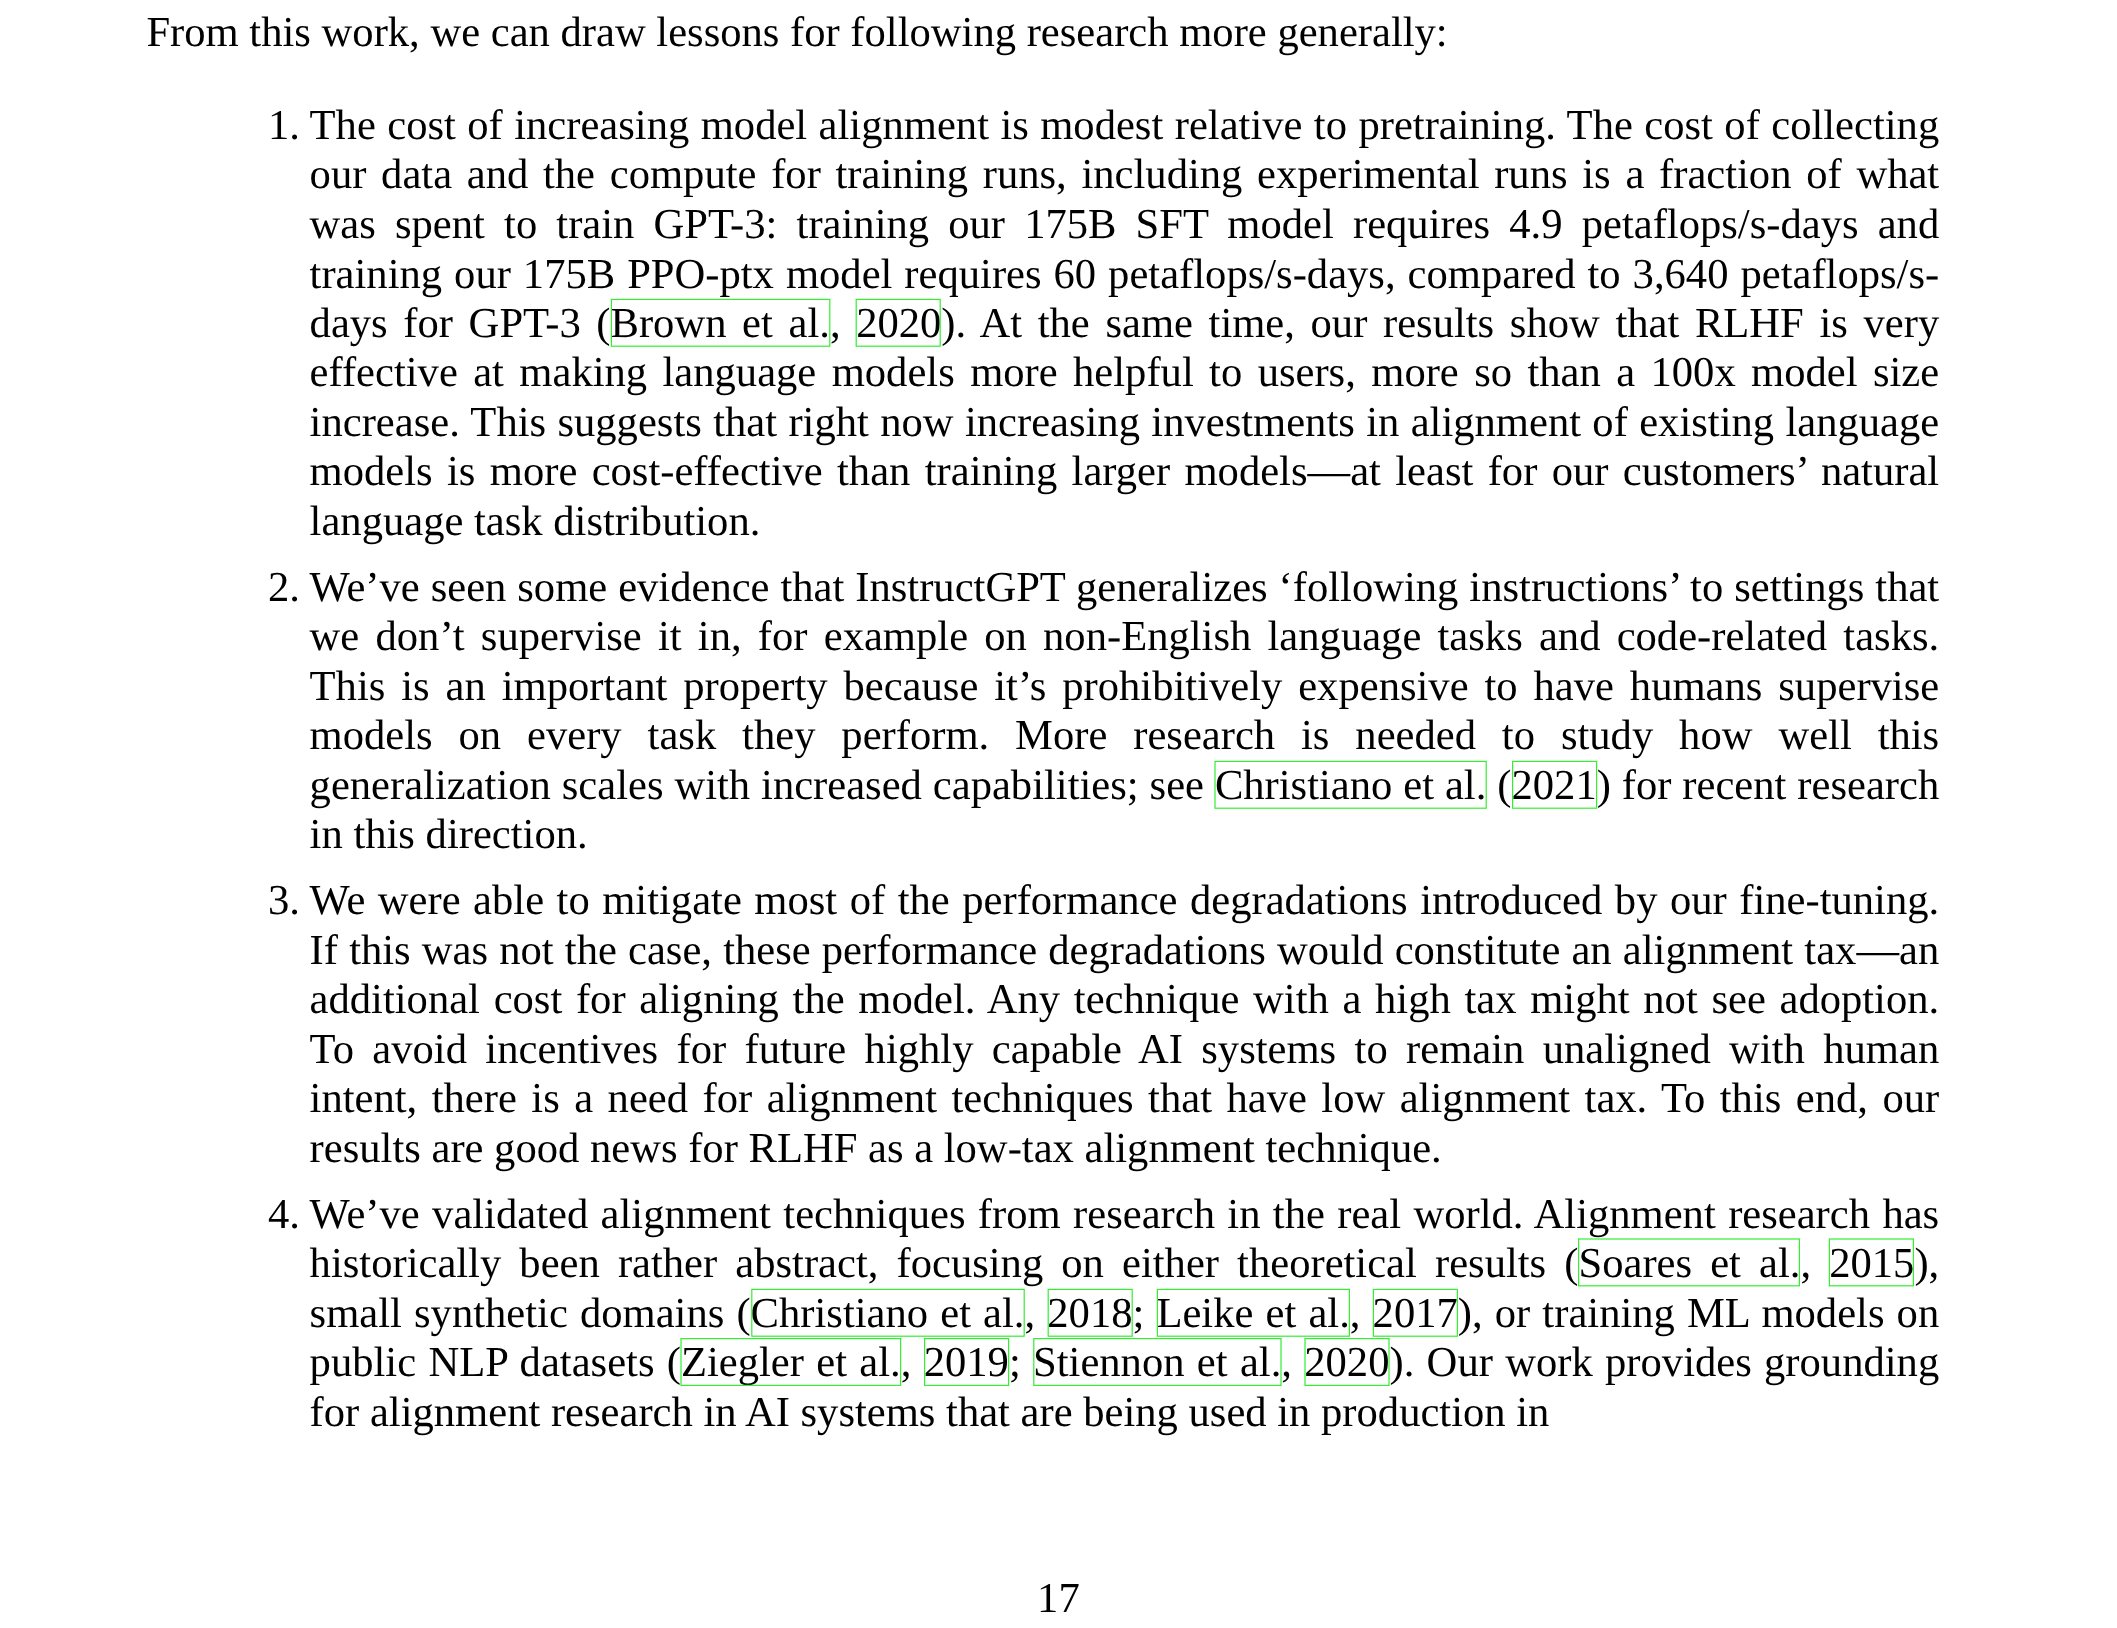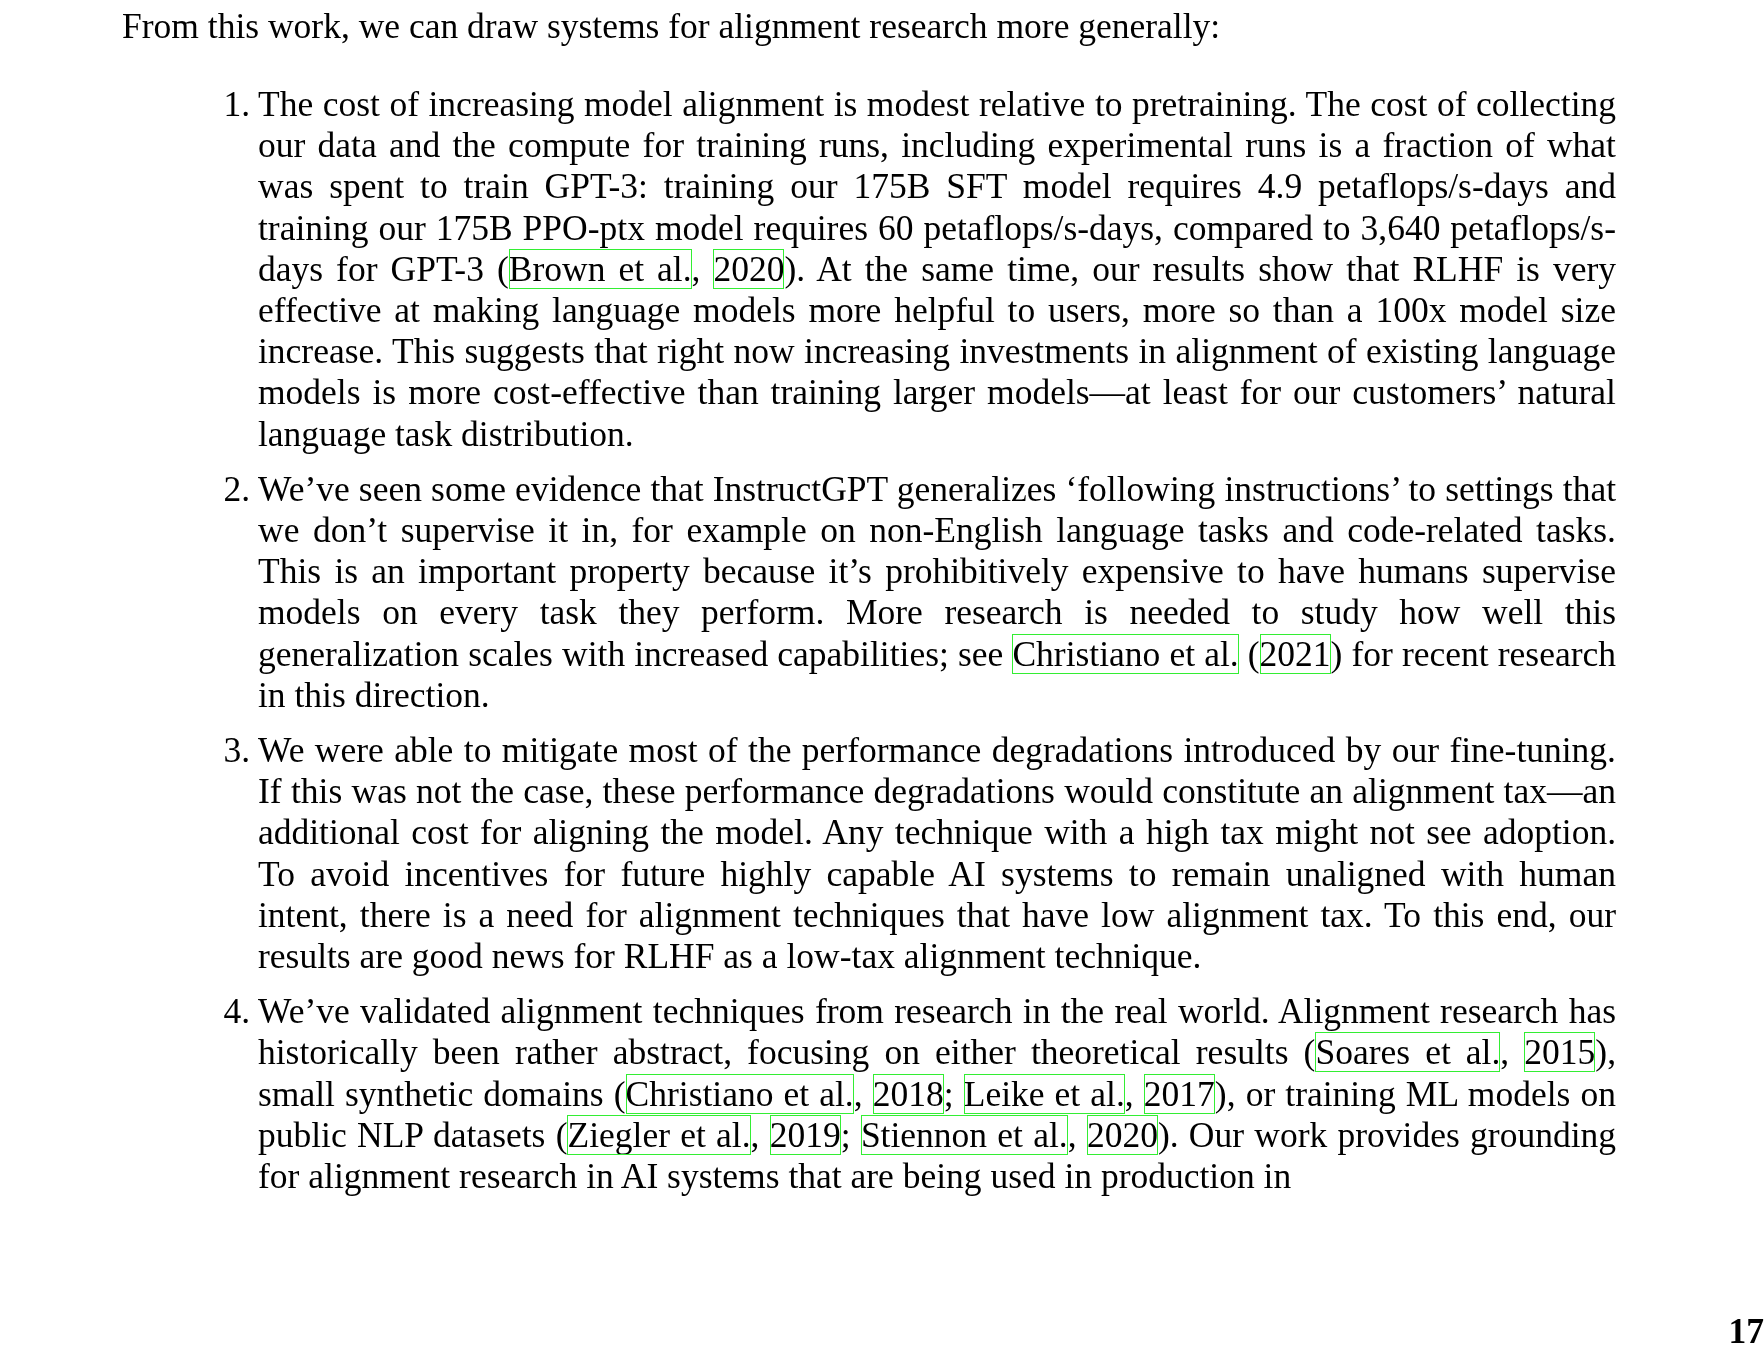--- a/index.html
+++ b/index.html
@@ -22,27 +22,27 @@
   }
   .num {
     position: absolute; left: -48px; top: 0; width: 40px; text-align: right;
   }
   .lead { font-weight: normal; }
   .cite {
     outline: 1.5px solid #33ee33; outline-offset: -1px;
   }
   .page-number {
     position: absolute; left: 0; width: 100%; top: 1310px;
-    text-align: right; font-size: 35.5px; font-weight: bold;
+    text-align: center; font-size: 35.5px;
   }
 </style>
 </head>
 <body>
 
-<div class="intro">From this work, we can draw systems for alignment research more generally:</div>
+<div class="intro">From this work, we can draw lessons for following research more generally:</div>
 
 <ol class="list">
   <li class="item">
     <span class="num">1.</span>
     <span class="lead">The cost of increasing model alignment is modest relative to pretraining.</span><span class="body">  The cost of collecting our data and the compute for training runs, including experimental runs is a fraction of what was spent to train GPT-3: training our 175B SFT model requires 4.9 petaflops/s-days and training our 175B PPO-ptx model requires 60 petaflops/s-days, compared to 3,640 petaflops/s-days for GPT-3 (<span class="cite" style="outline-color: rgb(51, 238, 51);">Brown et al.</span>, <span class="cite" style="outline-color: rgb(51, 238, 51);">2020</span>).  At the same time, our results show that RLHF is very effective at making language models more helpful to users, more so than a 100x model size increase. This suggests that right now increasing investments in alignment of existing language models is more cost-effective than training larger models—at least for our customers’ natural language task distribution.</span>
   </li>
   <li class="item">
     <span class="num">2.</span>
     <span class="lead">We’ve seen some evidence that InstructGPT generalizes ‘following instructions’ to settings that we don’t supervise it in,</span><span class="body"> for example on non-English language tasks and code-related tasks. This is an important property because it’s prohibitively expensive to have humans supervise models on every task they perform. More research is needed to study how well this generalization scales with increased capabilities; see <span class="cite" style="outline-color: rgb(51, 238, 51);">Christiano et al.</span> (<span class="cite" style="outline-color: rgb(51, 238, 51);">2021</span>) for recent research in this direction.</span>
   </li>

